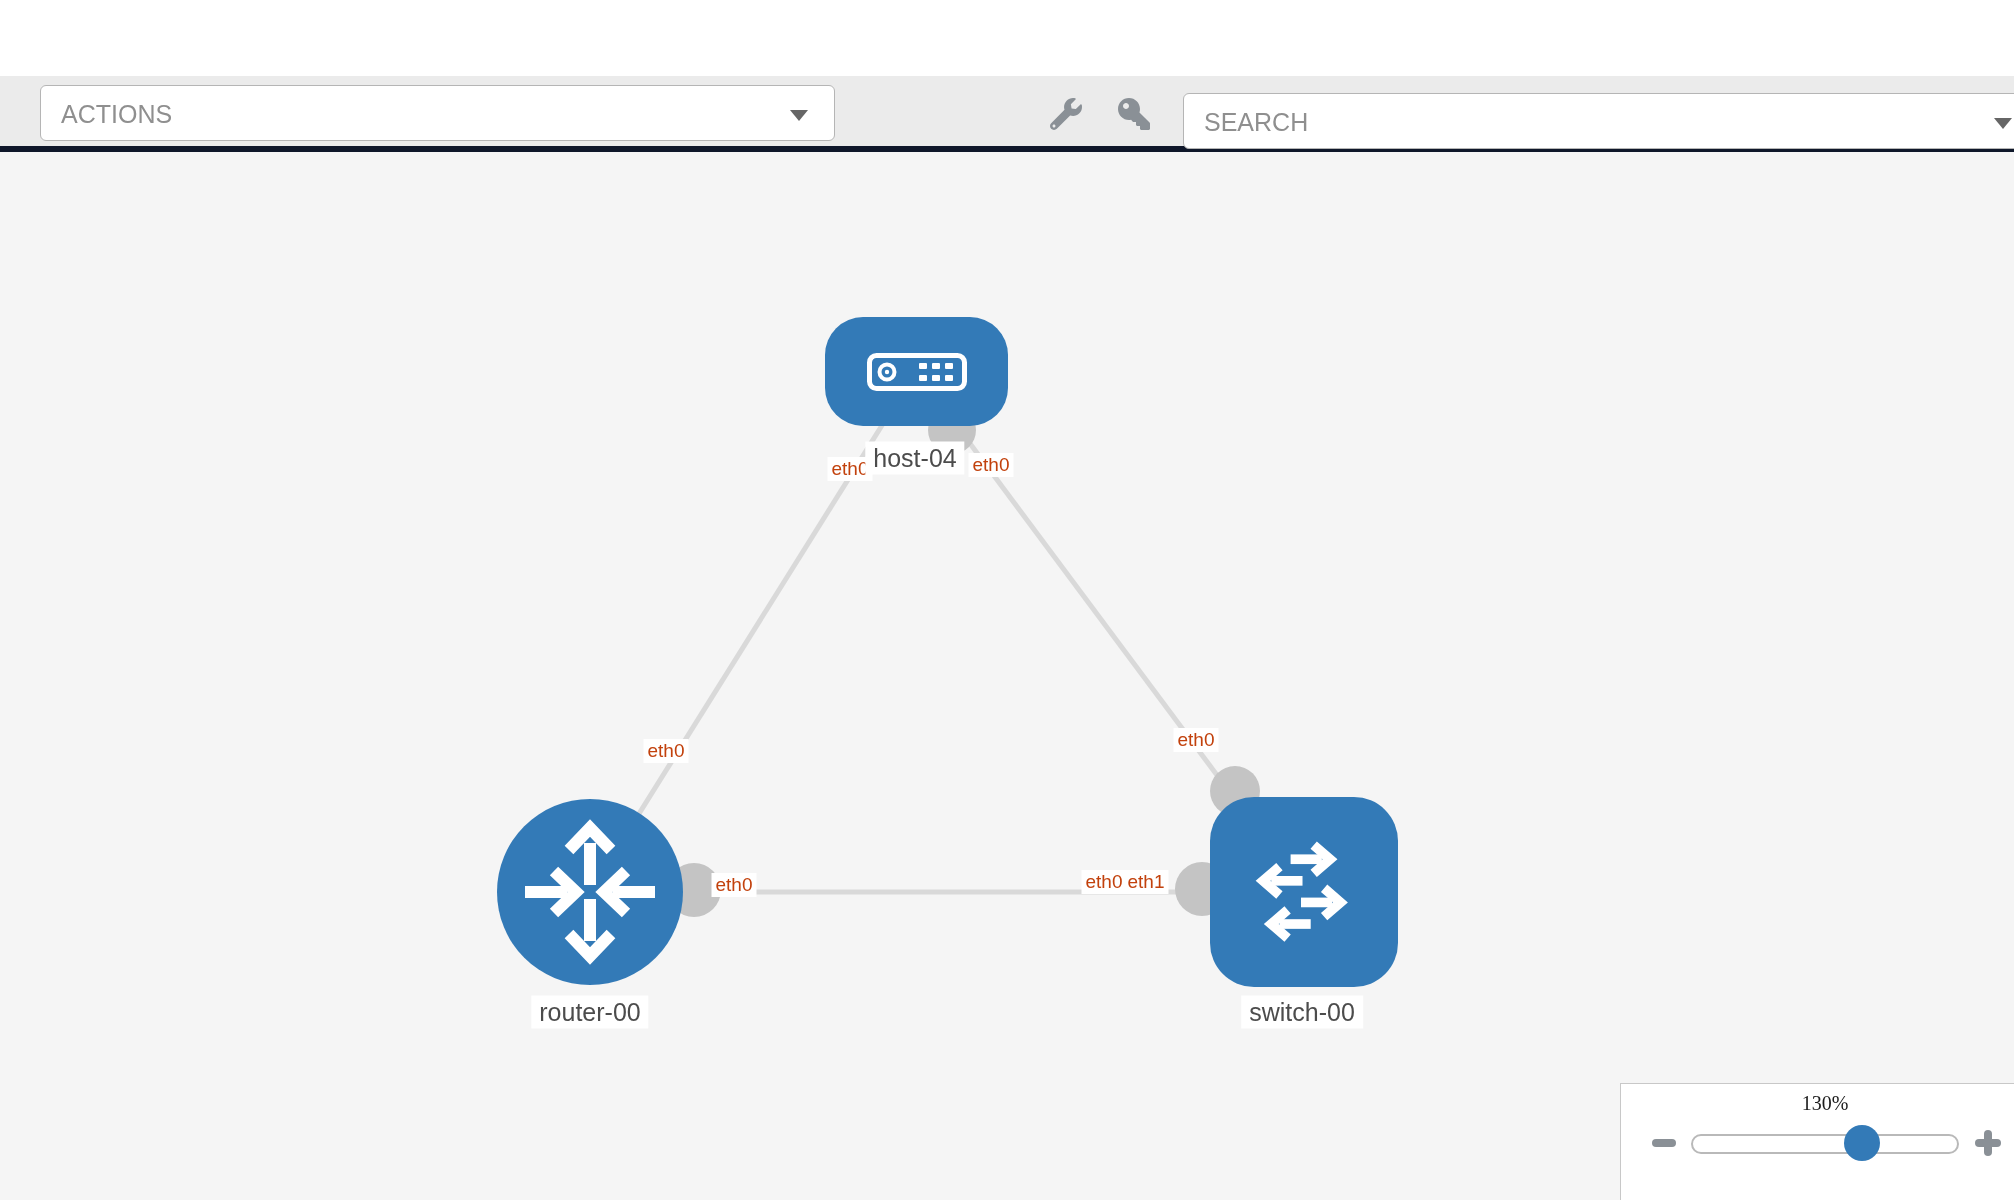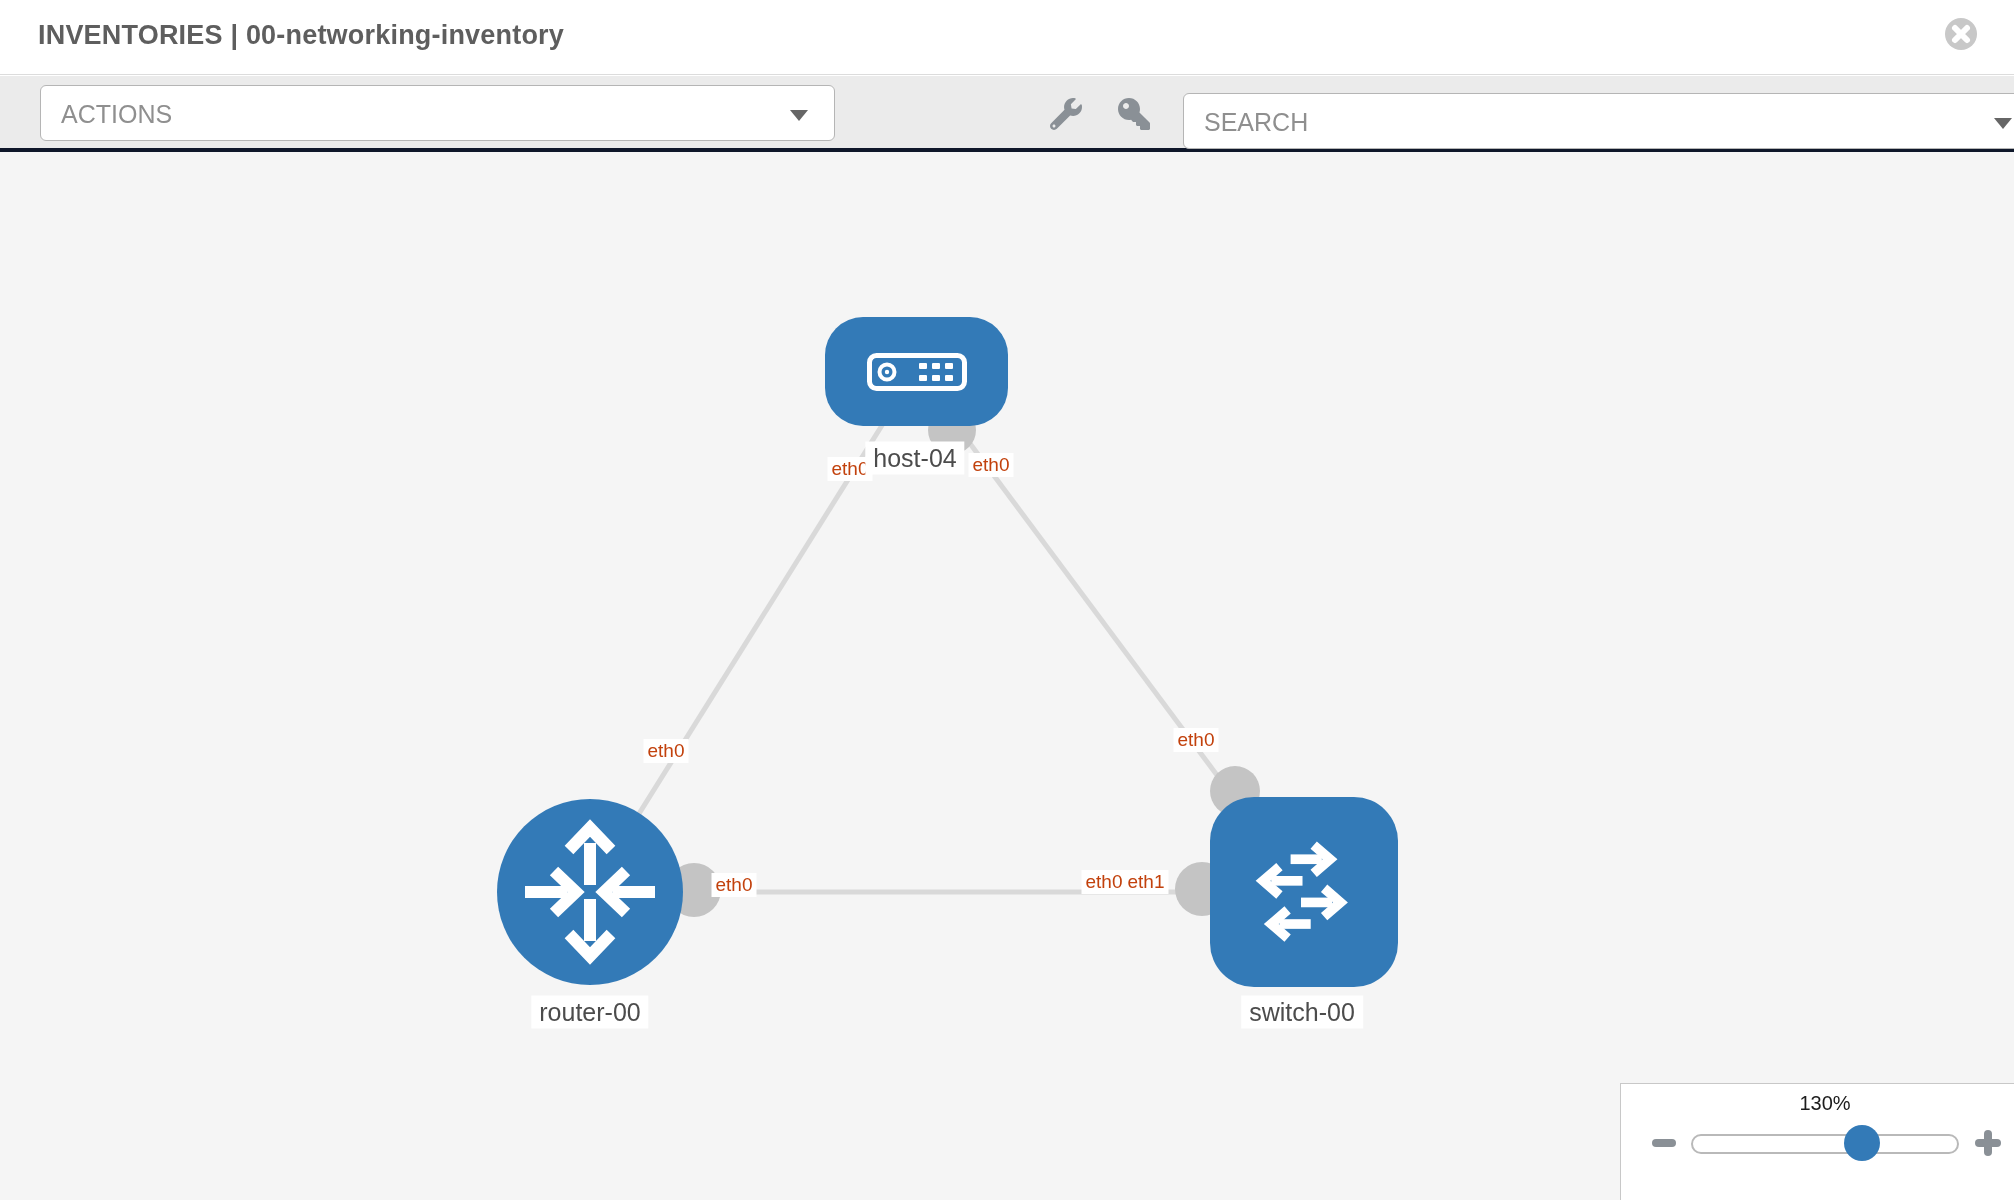--- a/index.html
+++ b/index.html
@@ -10,21 +10,21 @@
   
   .header { position:absolute; left:0; top:0; width:2014px; height:75px; background:#fff;
             border-bottom:1px solid #dcdcdc; }
   .page-title { position:absolute; left:38px; top:20px; font-size:27px; font-weight:bold;
                 color:#5e5e5e; letter-spacing:0.2px; white-space:nowrap; }
   .close-btn { position:absolute; right:36px; top:17px; width:34px; height:34px; border:none;
                background:transparent; cursor:pointer; padding:0; }
 
   
   .toolbar { position:absolute; left:0; top:76px; width:2014px; height:76px; background:#ebebeb;
-             border-bottom:4px solid #0f172a; }
+             border-bottom:6px solid #0f172a; }
   .select-box { position:absolute; top:9px; height:56px; background:#fff;
                 border:1px solid #b5b5b5; border-radius:6px; cursor:pointer; }
   .select-box .select-label { position:absolute; left:20px; top:14px; font-size:25px; color:#8f8f8f; }
   .caret { position:absolute; right:26px; top:24px; width:0; height:0;
            border-left:9px solid transparent; border-right:9px solid transparent;
            border-top:11px solid #666; }
   .actions-box { left:40px; width:795px; }
   .search-box  { left:1183px; width:856px;margin-top:8px; }
   .tool-icon-btn { position:absolute; top:22px; width:34px; height:34px; border:none;
                    background:transparent; padding:0; cursor:pointer; }
@@ -42,50 +42,41 @@
   .node-label { position:absolute; transform:translate(-50%,-50%); background:#fff; color:#4c4c4c;
                 font-size:25px; padding:2px 8px; white-space:nowrap; z-index:5; }
   .iface-label { position:absolute; transform:translate(-50%,-50%); background:#fff; color:#c2410c;
                  font-size:19px; padding:1px 4px; white-space:nowrap; z-index:4; }
   .iface-top { z-index:6; }
 
   
   .zoom-panel { position:absolute; left:1620px; top:1083px; width:420px; height:140px;
                 background:#fff; border:1px solid #c8c8c8; }
   .zoom-value { position:absolute; left:204px; top:8px; transform:translateX(-50%);
-                font-size:20px; color:#1c1c1c; }
+                font-size:20px; color:#1c1c1c;font-family:Liberation Serif, serif; }
   .zoom-out-btn, .zoom-in-btn { position:absolute; top:44px; width:30px; height:30px; border:none;
                 background:transparent; padding:0; cursor:pointer; }
   .zoom-out-btn { left:28px; }
   .zoom-in-btn  { left:352px; }
   .zoom-track { position:absolute; left:70px; top:50px; width:268px; height:20px; background:#fff;
                 border:2px solid #b9b9b9; border-radius:11px; cursor:pointer; }
   .zoom-thumb { position:absolute; top:-11px; left:calc(64% - 18px); width:36px; height:36px;
                 border-radius:50%; background:#337ab7; cursor:grab; }
   .minus-bar { position:absolute; left:3px; top:11px; width:24px; height:8px; border-radius:4px;
                background:#8a9096; }
   .plus-bar-h { position:absolute; left:2px; top:11px; width:26px; height:8px; border-radius:4px;
                 background:#8a9096; }
   .plus-bar-v { position:absolute; left:11px; top:2px; width:8px; height:26px; border-radius:4px;
                 background:#8a9096; }
 </style>
 </head>
 <body>
 
 <div id="page">
 
-  <div class="header">
-    <div class="page-title">INVENTORIES | 00-networking-inventory</div>
-    <button class="close-btn" aria-label="close">
-      <svg width="34" height="34" viewBox="0 0 34 34">
-        <circle cx="17" cy="17" r="16" fill="#c8c8c8"></circle>
-        <path d="M11 11 L23 23 M23 11 L11 23" stroke="#fff" stroke-width="6" stroke-linecap="round"></path>
-      </svg>
-    </button>
-  </div>
 
   <div class="toolbar">
     <div class="select-box actions-box">
       <span class="select-label">ACTIONS</span>
       <span class="caret"></span>
     </div>
 
     <button class="tool-icon-btn wrench-pos" aria-label="tools">
       <svg width="32" height="32" viewBox="0 0 512 512" fill="#8a9096">
         <path d="M507.73 109.1c-2.24-9.03-13.54-12.09-20.12-5.51l-74.36 74.36-67.88-11.31-11.31-67.88 74.36-74.36c6.62-6.62 3.43-17.9-5.66-20.16-47.38-11.74-99.55.91-136.58 37.93-39.64 39.64-50.55 97.1-34.05 147.2L18.74 402.76c-24.99 24.99-24.99 65.51 0 90.5 24.99 24.99 65.51 24.99 90.5 0l213.21-213.21c50.12 16.71 107.47 5.68 147.37-34.22 37.07-37.07 49.7-89.32 37.91-136.73zM64 472c-13.25 0-24-10.75-24-24 0-13.26 10.75-24 24-24s24 10.74 24 24c0 13.25-10.75 24-24 24z"></path>

